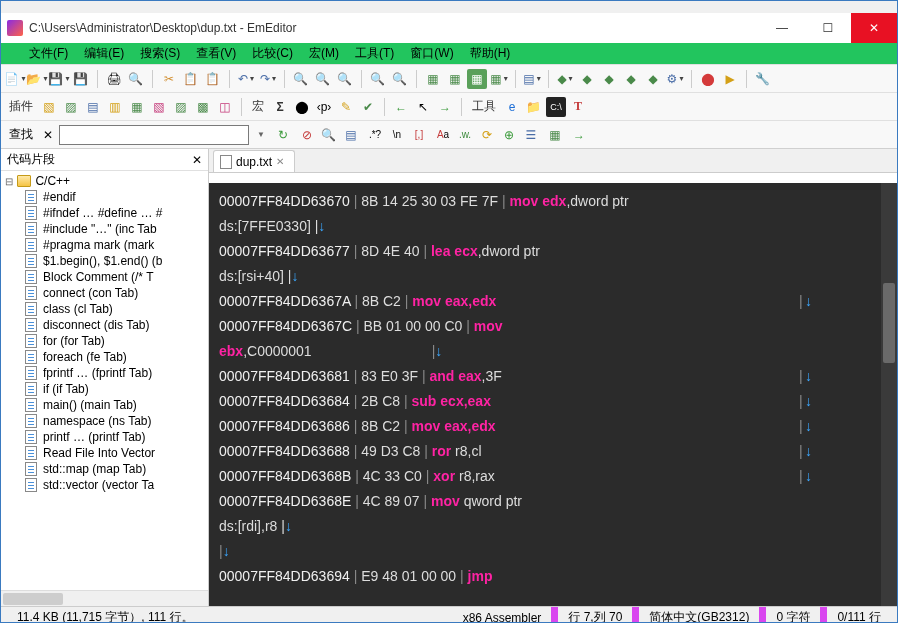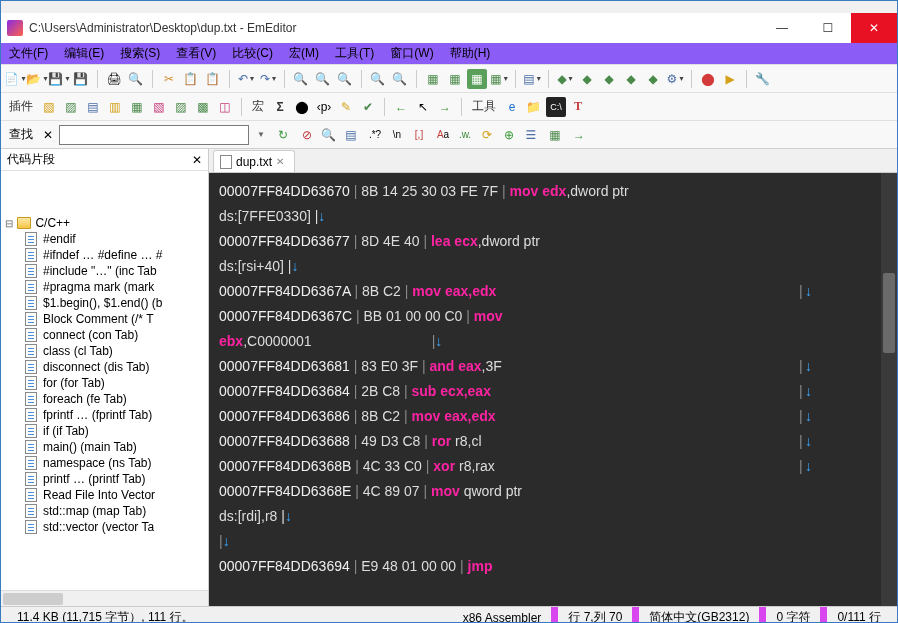--- a/index.html
+++ b/index.html
@@ -4,55 +4,55 @@
 <style>
 * { margin: 0; padding: 0; box-sizing: border-box; font-family: "Microsoft YaHei", "Segoe UI", sans-serif; }
 body { width: 898px; height: 623px; background: #f0f0f0; overflow: hidden; border: 1px solid #3a7ac0; }
 
 .titlebar { height: 30px; background: #fff; display: flex; align-items: center; padding: 0 0 0 6px; margin-top: 12px; }
 .titlebar .app-icon { width: 16px; height: 16px; margin-right: 6px; background: linear-gradient(135deg,#8a2be2,#ff6347); border-radius: 2px; }
 .titlebar .title { font-size: 12px; color: #333; flex: 1; }
 .titlebar .win-btn { width: 46px; height: 30px; display:flex; align-items:center; justify-content:center; font-size: 12px; color:#333; cursor:pointer;}
 .titlebar .win-btn.close { background: #e81123; color: #fff; }
 
-.menubar { height: 22px; background: #8b5cf6; display: flex; align-items: center; padding: 0 0; font-size: 12px; border-bottom: 1px solid #e0e0e0;}
+.menubar { height: 22px; background: #22c55e; display: flex; align-items: center; padding: 0 20px; font-size: 12px; border-bottom: 1px solid #e0e0e0;}
 .menubar .menu-item { padding: 2px 8px; cursor: pointer; }
 
 .toolbar { height: 28px; background: #f8f8f8; display: flex; align-items: center; padding: 0 4px; border-bottom: 1px solid #e0e0e0; gap: 2px; }
 .toolbar .btn { width: 20px; height: 20px; display:flex; align-items:center; justify-content:center; cursor:pointer; font-size: 12px; border-radius: 2px; }
 .toolbar .sep { width: 1px; height: 18px; background: #ccc; margin: 0 4px; }
 .toolbar .drop::after { content: "▾"; font-size: 8px; color: #444; margin-left: 2px; }
 .toolbar .label { font-size: 12px; color: #333; padding: 0 4px; }
 
 .findbar { height: 28px; background: #f8f8f8; display: flex; align-items: center; padding: 0 4px; border-bottom: 1px solid #d0d0d0; gap: 2px; }
 .findbar .label { font-size: 12px; padding: 0 4px; }
 .findbar input { width: 190px; height: 20px; border: 1px solid #7a7a7a; font-size: 12px; padding: 0 4px; }
 .findbar .close { width: 18px; text-align:center; cursor:pointer; font-size:12px; }
 .findbar .btn { width: 20px; height: 20px; display:flex; align-items:center; justify-content:center; cursor:pointer; font-size: 12px; }
 
 .main { display: flex; height: 457px; }
 
-.sidebar { width: 208px; background: #fff; border-right: 1px solid #ccc; display:flex; flex-direction:column;gap:42px; }
+.sidebar { width: 208px; background: #fff; border-right: 1px solid #ccc; display:flex; flex-direction:column; }
 .sidebar-hdr { height: 22px; display:flex; align-items:center; padding: 0 6px; font-size: 12px; border-bottom: 1px solid #e0e0e0; }
 .sidebar-hdr .close { margin-left: auto; cursor:pointer; }
 .tree { flex:1; overflow: hidden; font-size: 12px; padding: 2px 0; }
 .tree .root { display:flex; align-items:center; padding: 1px 4px; }
 .tree .root::before { content: "⊟"; color:#666; margin-right:4px; font-size:10px;}
 .tree .folder-icon { width:14px; height:12px; background: linear-gradient(#ffe9a8,#f5c445); border:1px solid #c59a18; border-radius:1px; margin-right:4px; }
 .tree .item { display:flex; align-items:center; padding: 1px 4px 1px 24px; cursor:pointer; white-space:nowrap; overflow:hidden; }
 .tree .file-icon { width:12px; height:14px; background: #fff; border:1px solid #888; position:relative; margin-right: 6px; flex-shrink:0; }
 .tree .file-icon::after { content:""; position:absolute; top:3px; left:2px; right:2px; height:1px; background:#4a90d9; box-shadow: 0 3px 0 #4a90d9, 0 6px 0 #4a90d9; }
 .sidebar-scroll { height: 16px; background:#f0f0f0; border-top:1px solid #ddd; display:flex; align-items:center; }
 .sidebar-scroll .thumb { height:12px; width:60px; background:#cdcdcd; margin-left:2px; border-radius:2px; }
 
 .editor { flex:1; display:flex; flex-direction:column; background:#fff; position:relative; }
 .tabbar { height: 24px; background:#f0f0f0; display:flex; align-items:flex-end; padding: 0 4px; border-bottom: 1px solid #ccc;}
 .tab { height: 22px; background:#fff; border: 1px solid #ccc; border-bottom:none; border-radius: 3px 3px 0 0; display:flex; align-items:center; padding: 0 10px 0 6px; font-size:12px; gap:4px;}
 .tab .doc-icon { width:12px; height:14px; background:#fff; border:1px solid #888; }
-.content { flex:1; background:#2b2b2b; color:#ddd; font-family: Consolas, monospace; font-size: 14px; padding: 6px 10px; line-height: 25px; overflow:hidden; position:relative; }
+.content { flex:1; background:#2b2b2b; color:#ddd; font-family: Consolas, monospace; font-size: 14px; padding: 6px 10px; line-height: 25px; overflow:hidden; position:relative;margin-top:10px; }
 .line { white-space: nowrap; }
 .addr { color:#f0f0f0; }
 .pipe { color:#888; }
 .bytes { color:#ddd; }
 .arrow { color:#3ba7ff; }
 .mnem { color:#ff23a4; font-weight: bold; }
 .reg-e { color:#ff23a4; font-weight: bold; }
 .reg-r { color:#ddd; }
 .txt   { color:#ddd; }
 .vscroll { position:absolute; right:0; top:0; bottom:0; width:16px; background:#3a3a3a; }

